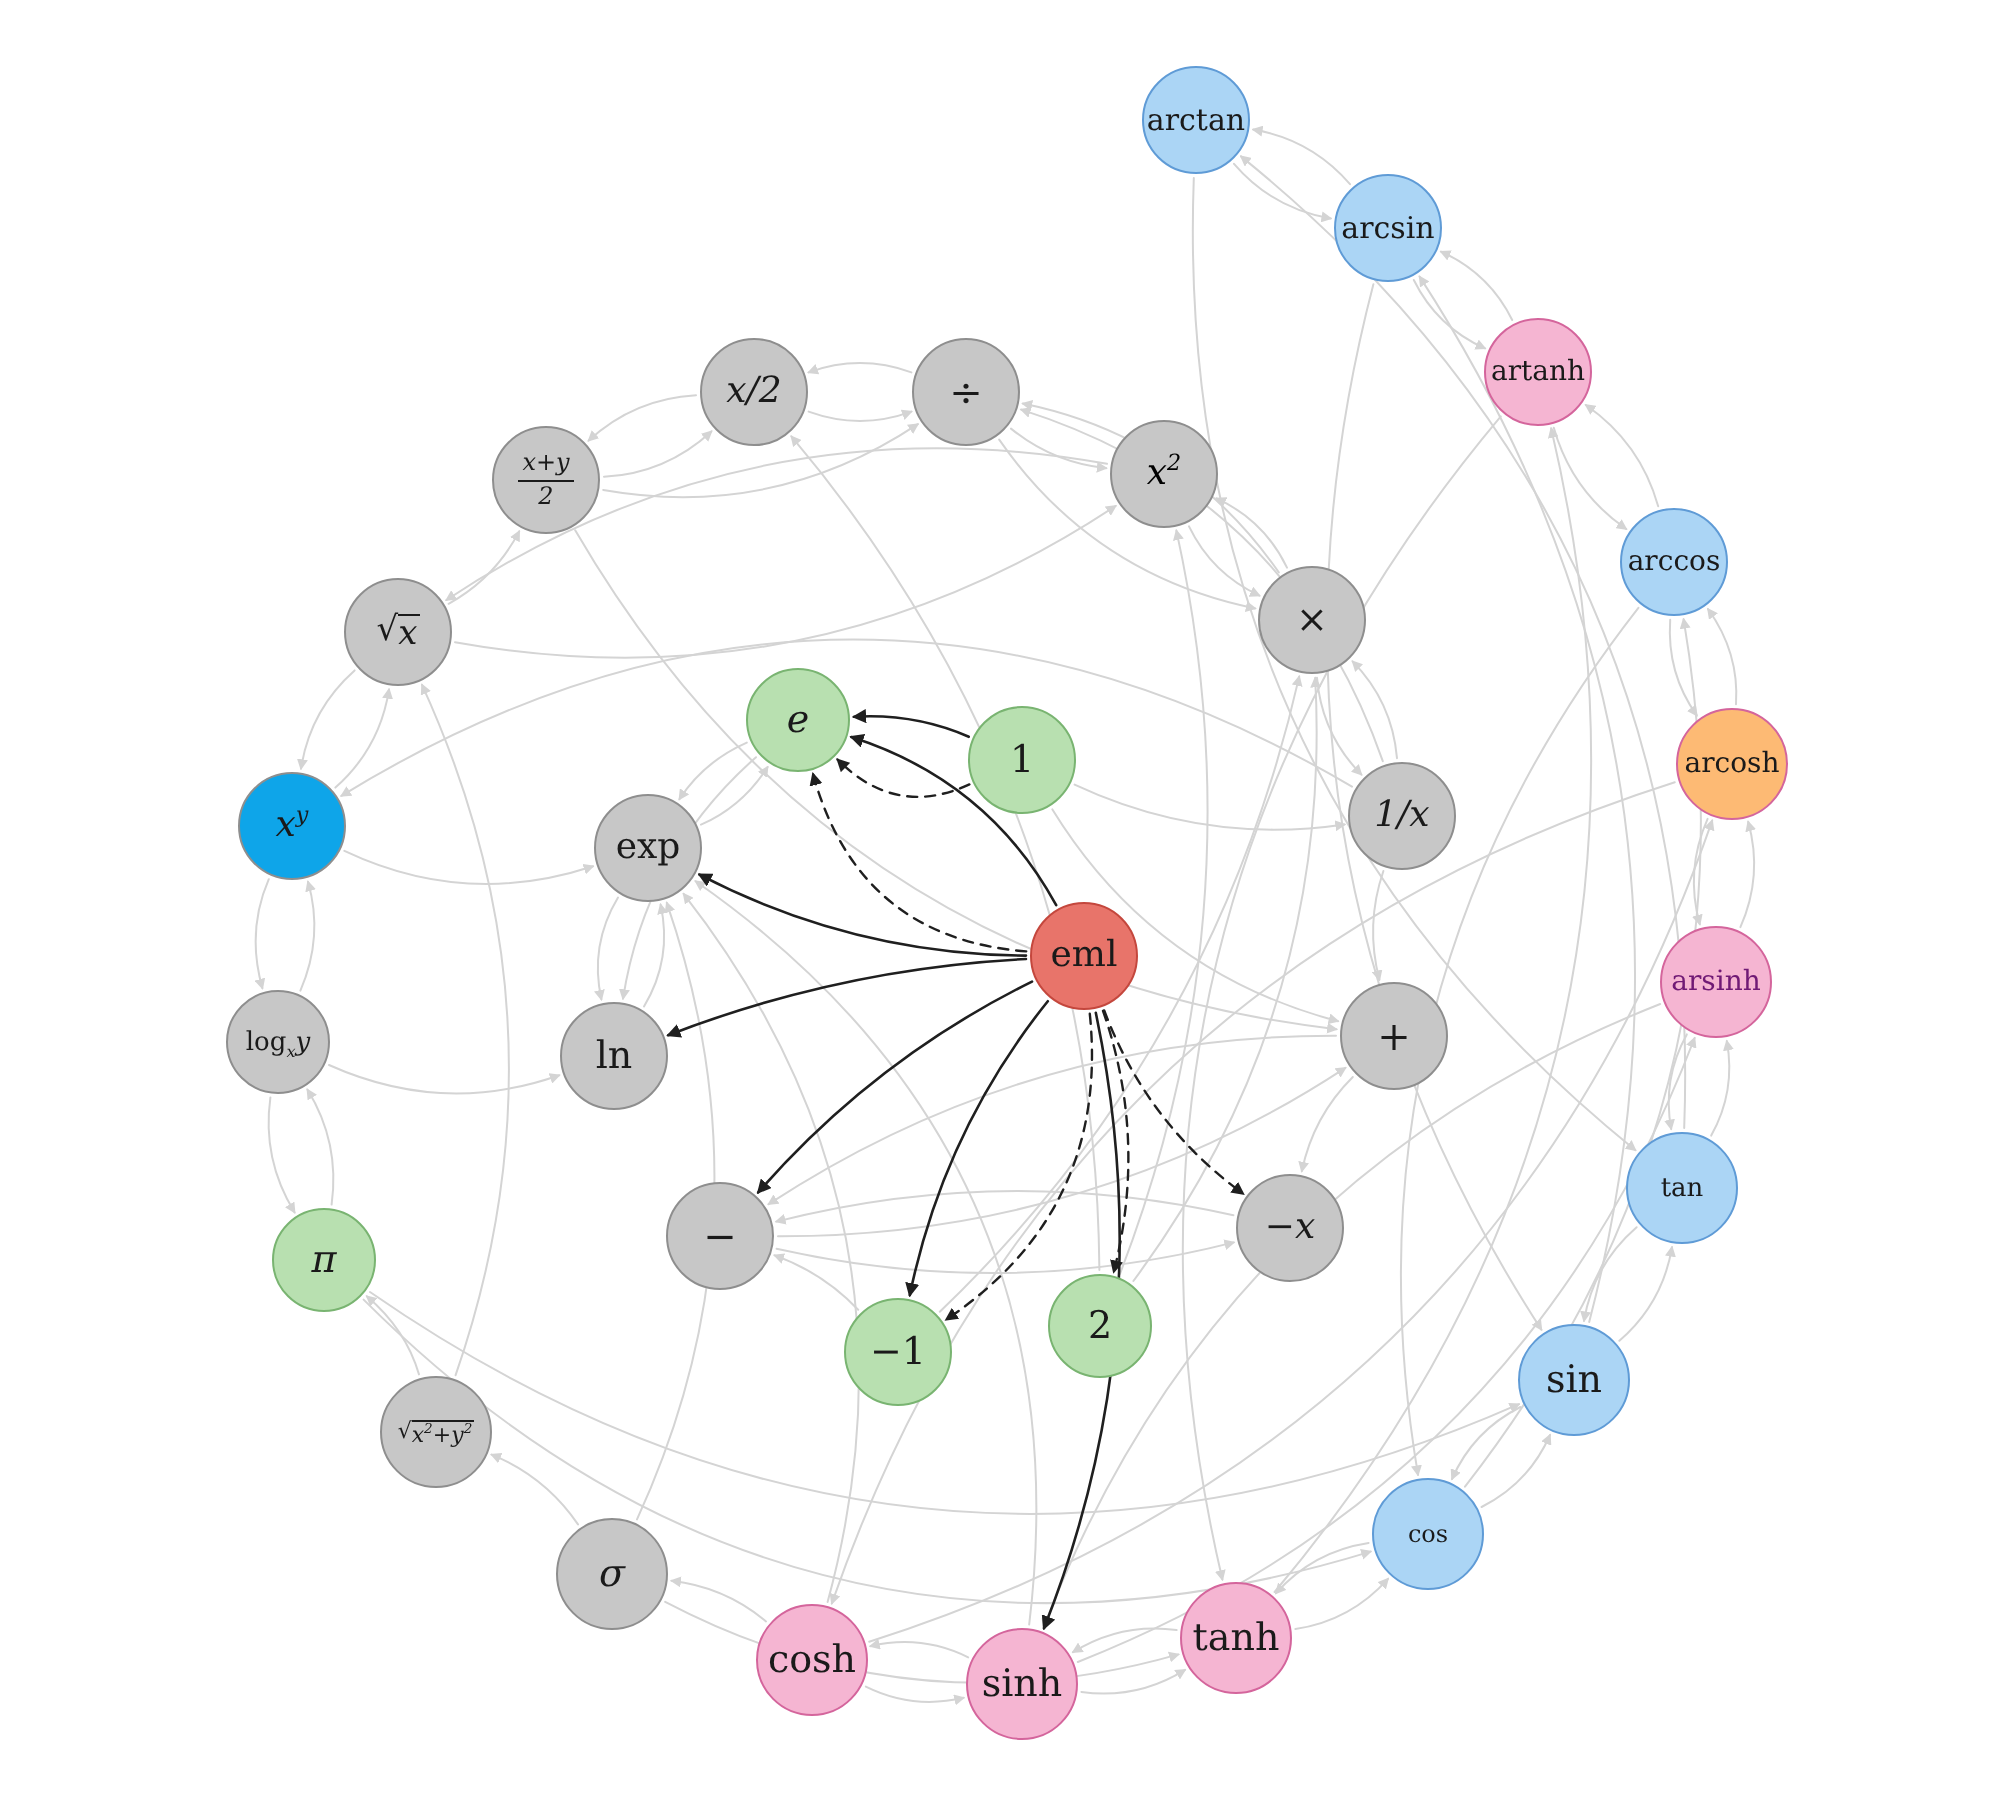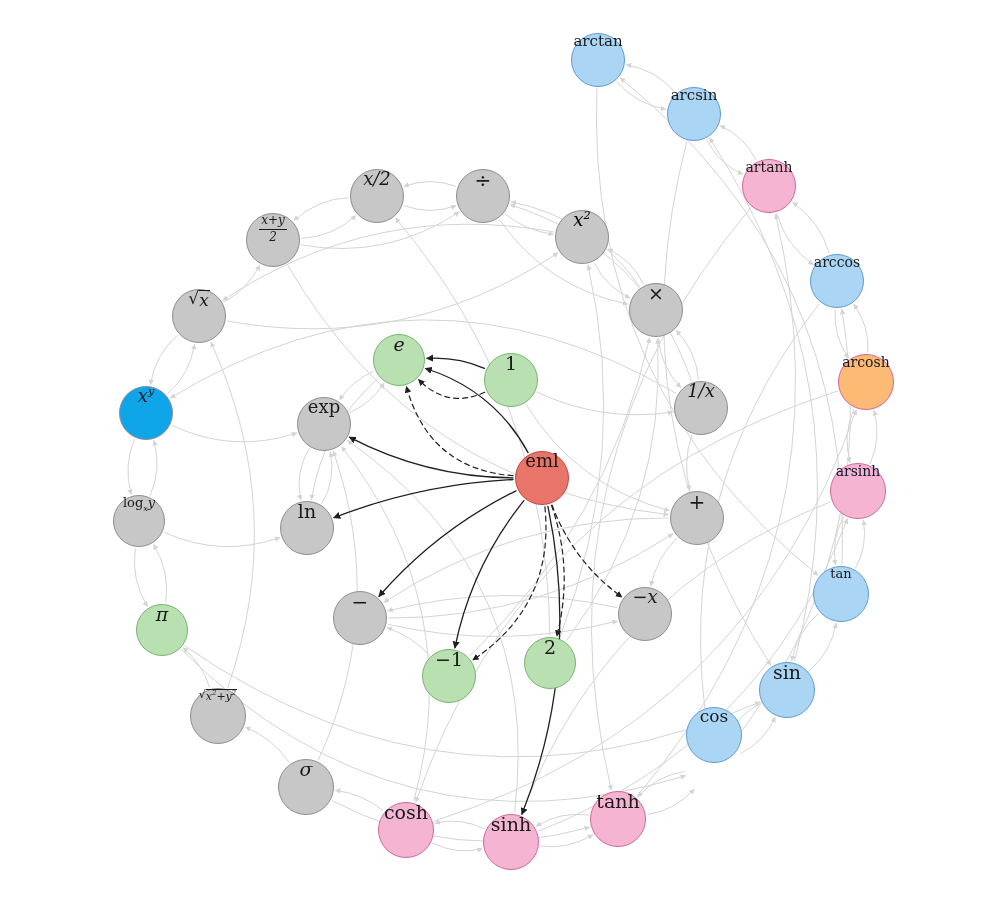--- a/index.html
+++ b/index.html
@@ -6,21 +6,21 @@
   #graph{
     position:relative;
     width:1000px;height:908px;
     overflow:hidden;
     font-family:"DejaVu Serif","Liberation Serif",serif;
     background:#ffffff;
   }
   #edge-layer{position:absolute;left:0;top:0;width:100%;height:100%;}
   .node{
     position:absolute;
-    display:flex;justify-content:center;
+    display:flex;align-items:center;justify-content:center;
     border-radius:50%;
     box-sizing:border-box;
     line-height:1;
     text-align:center;
     cursor:pointer;
     user-select:none;
   }
   .node.italic{font-style:italic;}
   .node .rm{font-style:normal;}
   .node sup{font-size:62%;line-height:0;}
@@ -155,30 +155,30 @@
       </div>
       <div class="node" style="left: 742px; top: 159px; width: 54px; height: 54px; background: rgb(245, 181, 210); border: 1.3px solid rgb(212, 101, 156); font-size: 14px; color: rgb(26, 26, 26);">
         <span>artanh</span>
       </div>
       <div class="node" style="left: 810px; top: 254px; width: 54px; height: 54px; background: rgb(171, 213, 245); border: 1.3px solid rgb(95, 155, 214); font-size: 14px; color: rgb(26, 26, 26);">
         <span>arccos</span>
       </div>
       <div class="node" style="left: 838px; top: 354px; width: 56px; height: 56px; background: #fdba74; border: 1.3px solid rgb(212, 101, 156); font-size: 14px; color: rgb(26, 26, 26);">
         <span>arcosh</span>
       </div>
-      <div class="node" style="left: 830px; top: 463px; width: 56px; height: 56px; background: rgb(245, 181, 210); border: 1.3px solid rgb(212, 101, 156); font-size: 14px; color: #0f172a;">
+      <div class="node" style="left: 830px; top: 463px; width: 56px; height: 56px; background: rgb(245, 181, 210); border: 1.3px solid rgb(212, 101, 156); font-size: 14px; color: #701a75;">
         <span>arsinh</span>
       </div>
       <div class="node" style="left: 813px; top: 566px; width: 56px; height: 56px; background: rgb(171, 213, 245); border: 1.3px solid rgb(95, 155, 214); font-size: 13px; color: rgb(26, 26, 26);">
         <span>tan</span>
       </div>
       <div class="node" style="left: 759px; top: 662px; width: 56px; height: 56px; background: rgb(171, 213, 245); border: 1.3px solid rgb(95, 155, 214); font-size: 19px; color: rgb(26, 26, 26);">
         <span>sin</span>
       </div>
-      <div class="node" style="left: 686px; top: 707px; width: 56px; height: 56px; background: rgb(171, 213, 245); border: 1.3px solid rgb(95, 155, 214); font-size: 17px; color: rgb(26, 26, 26);">
+      <div class="node" style="left: 686px; top: 739px; width: 56px; height: 56px; background: rgb(171, 213, 245); border: 1.3px solid rgb(95, 155, 214); font-size: 12px; color: rgb(26, 26, 26);">
         <span>cos</span>
       </div>
       <div class="node" style="left: 590px; top: 791px; width: 56px; height: 56px; background: rgb(245, 181, 210); border: 1.3px solid rgb(212, 101, 156); font-size: 19px; color: rgb(26, 26, 26);">
         <span>tanh</span>
       </div>
       <div class="node" style="left: 483px; top: 814px; width: 56px; height: 56px; background: rgb(245, 181, 210); border: 1.3px solid rgb(212, 101, 156); font-size: 19px; color: rgb(26, 26, 26);">
         <span>sinh</span>
       </div>
       <div class="node" style="left: 378px; top: 802px; width: 56px; height: 56px; background: rgb(245, 181, 210); border: 1.3px solid rgb(212, 101, 156); font-size: 19px; color: rgb(26, 26, 26);">
         <span>cosh</span>

